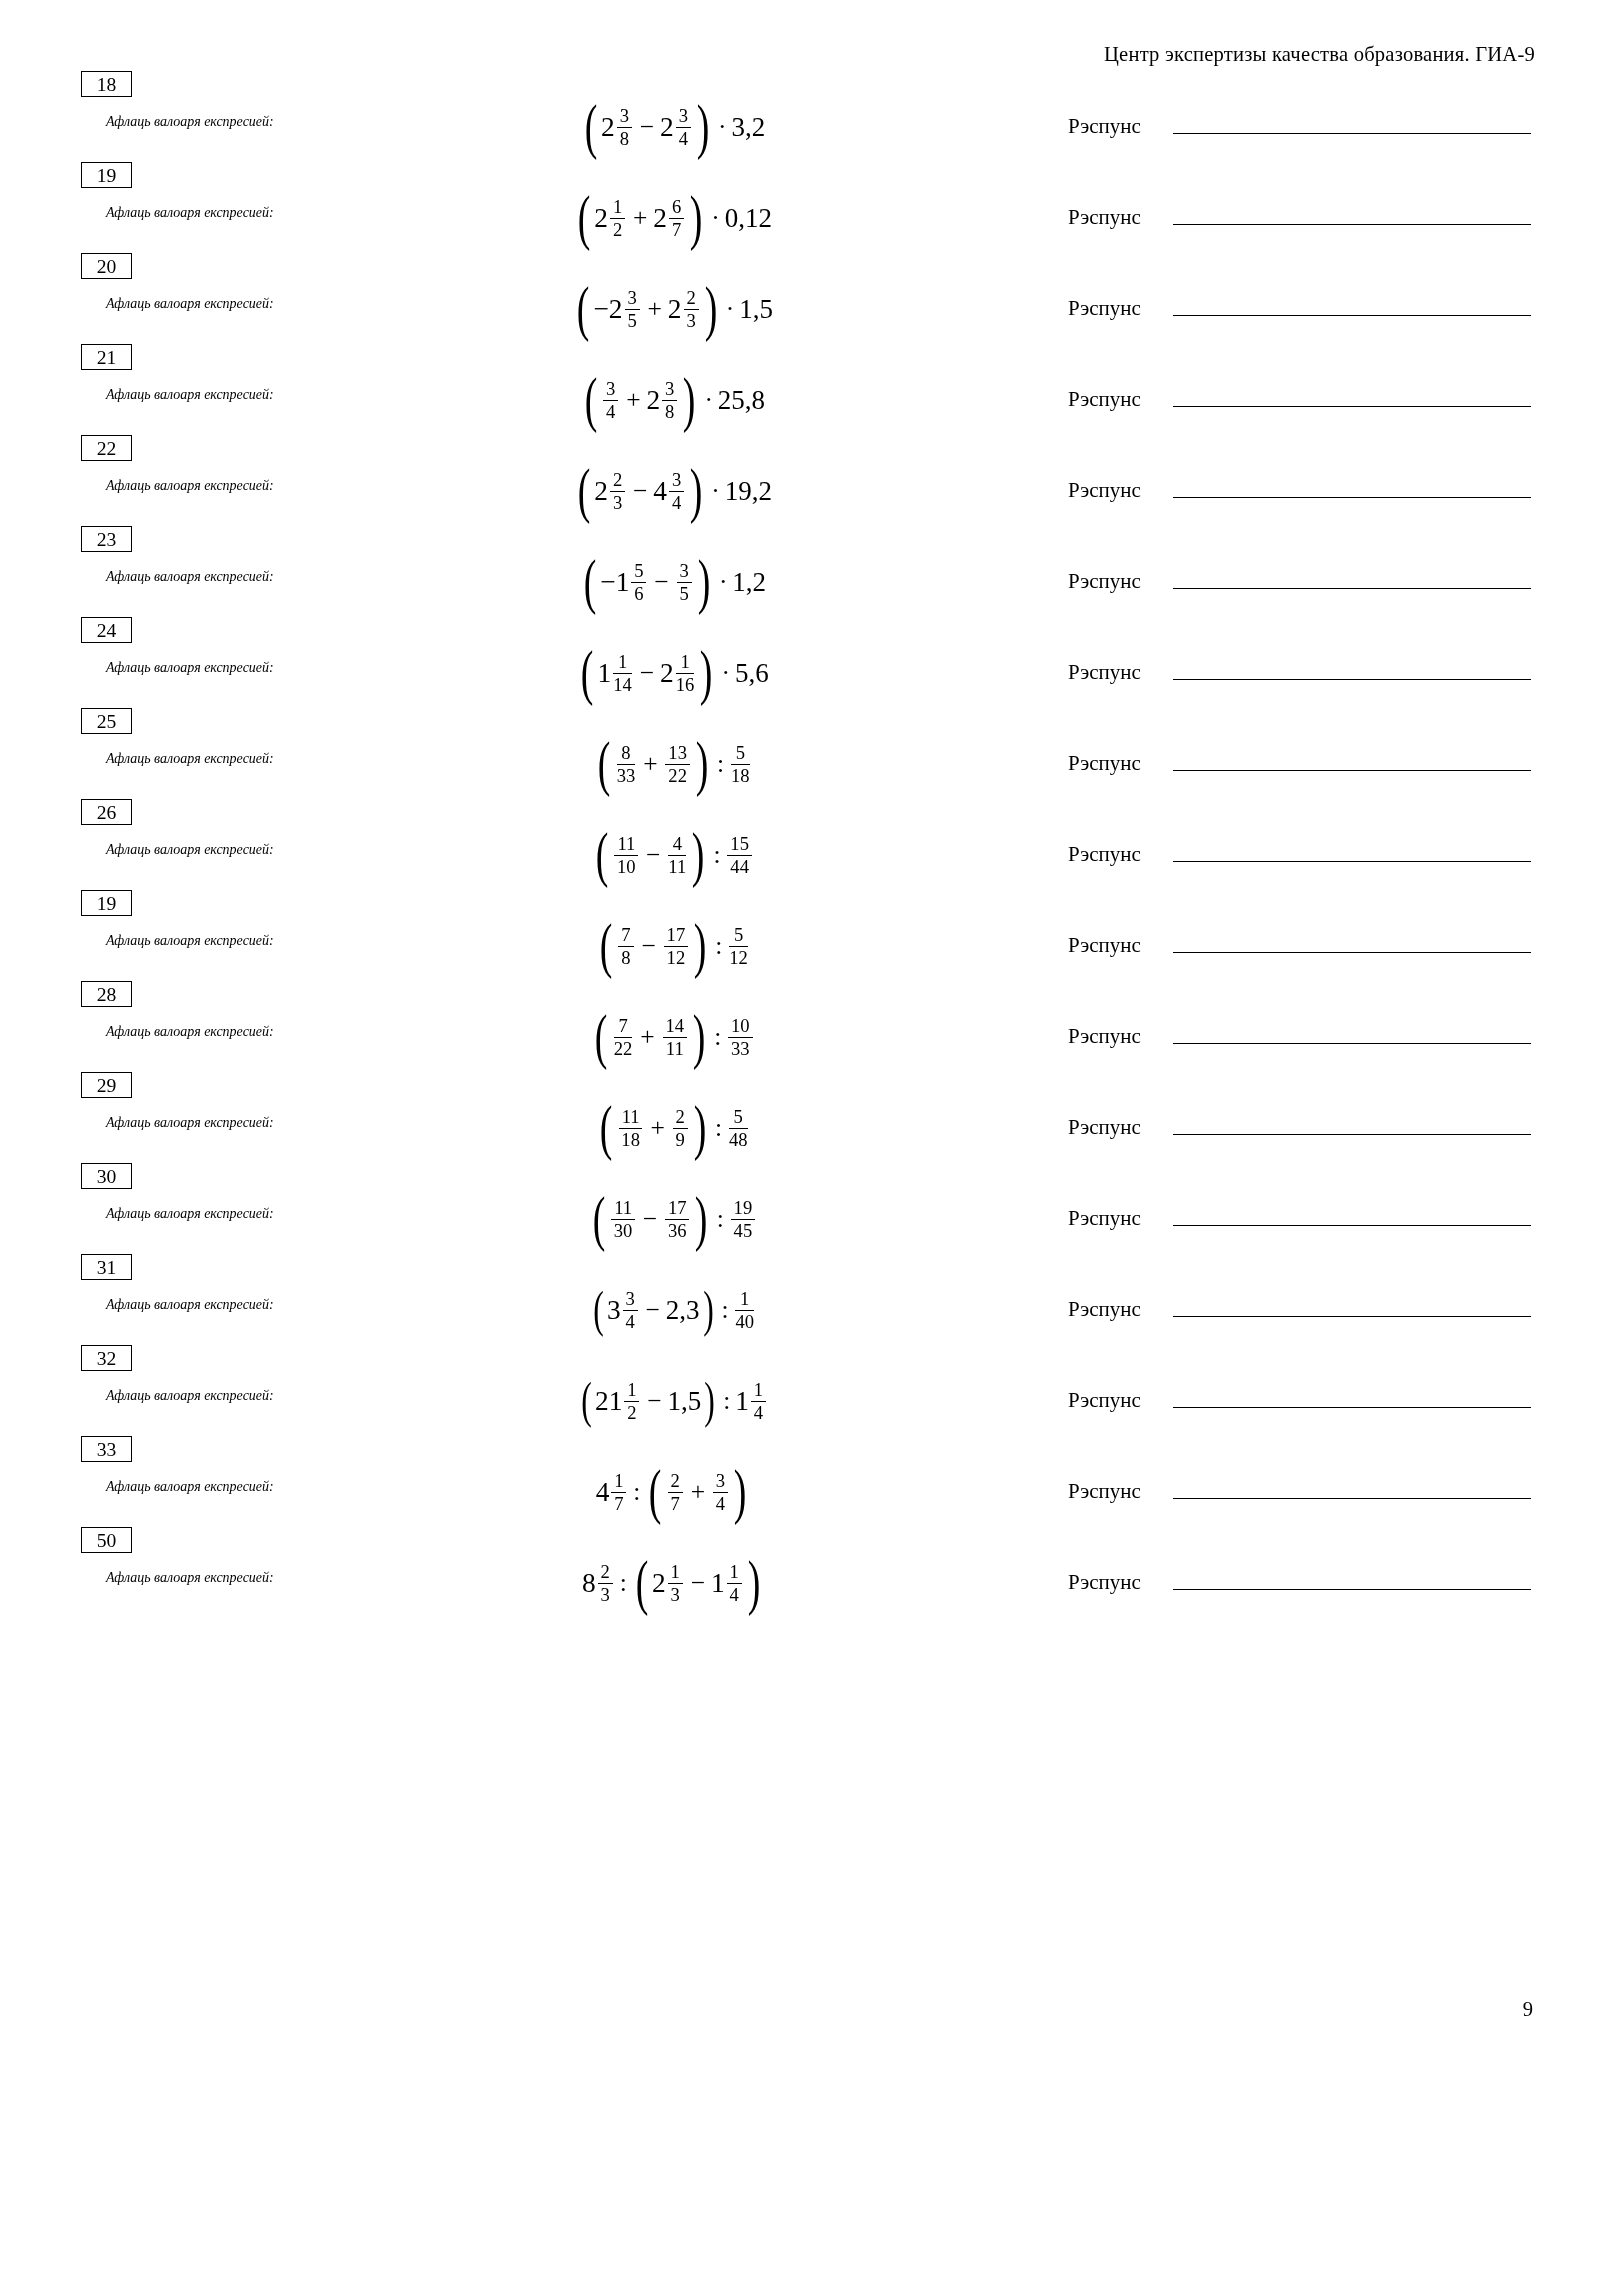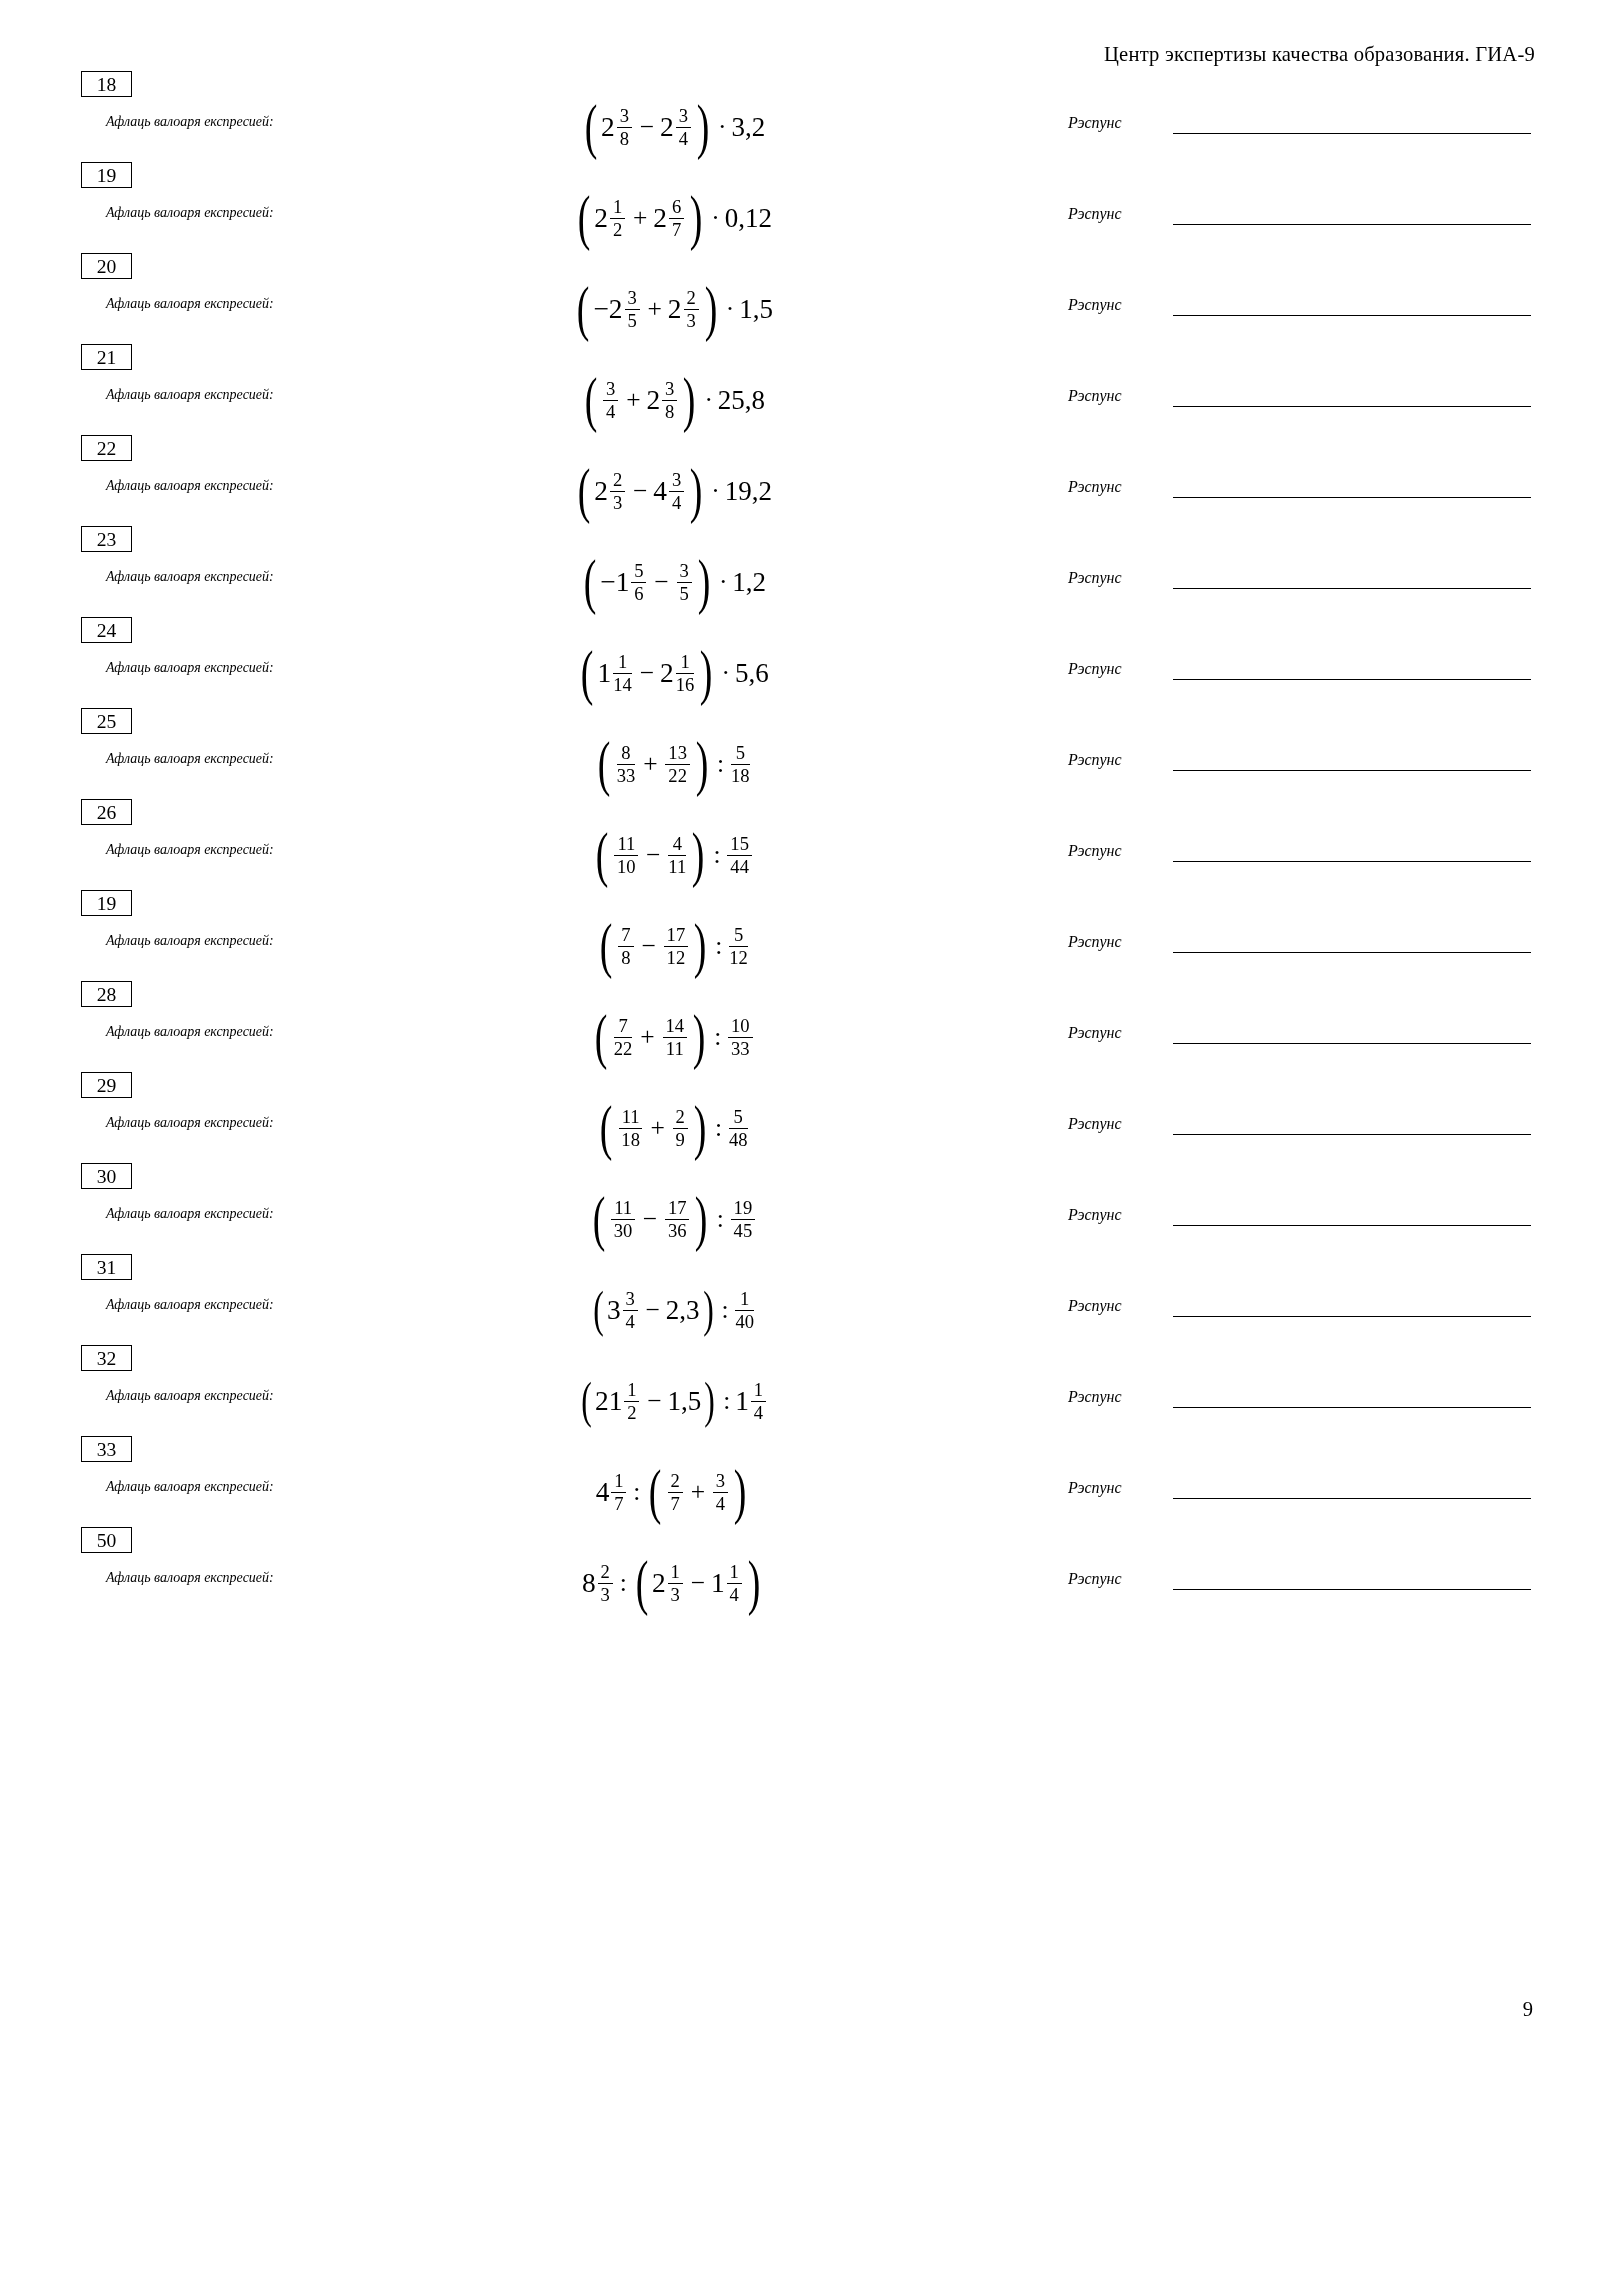--- a/index.html
+++ b/index.html
@@ -77,22 +77,21 @@
     display: flex;
     align-items: center;
     justify-content: center;
     font-size: 27.4px;
     font-family: "Liberation Serif", serif;
   }
   .ans {
     position: absolute;
     left: 1052px;
     top: 43px;
-    font-size: 16px;
-    font-style: italic;
+    font-size: 21px;
     white-space: nowrap;
   }
   .ans-line {
     position: absolute;
     left: 1157px;
     top: 61px;
     width: 358px;
     border-bottom: 1.2px solid #000;
     height: 1px;
   }

